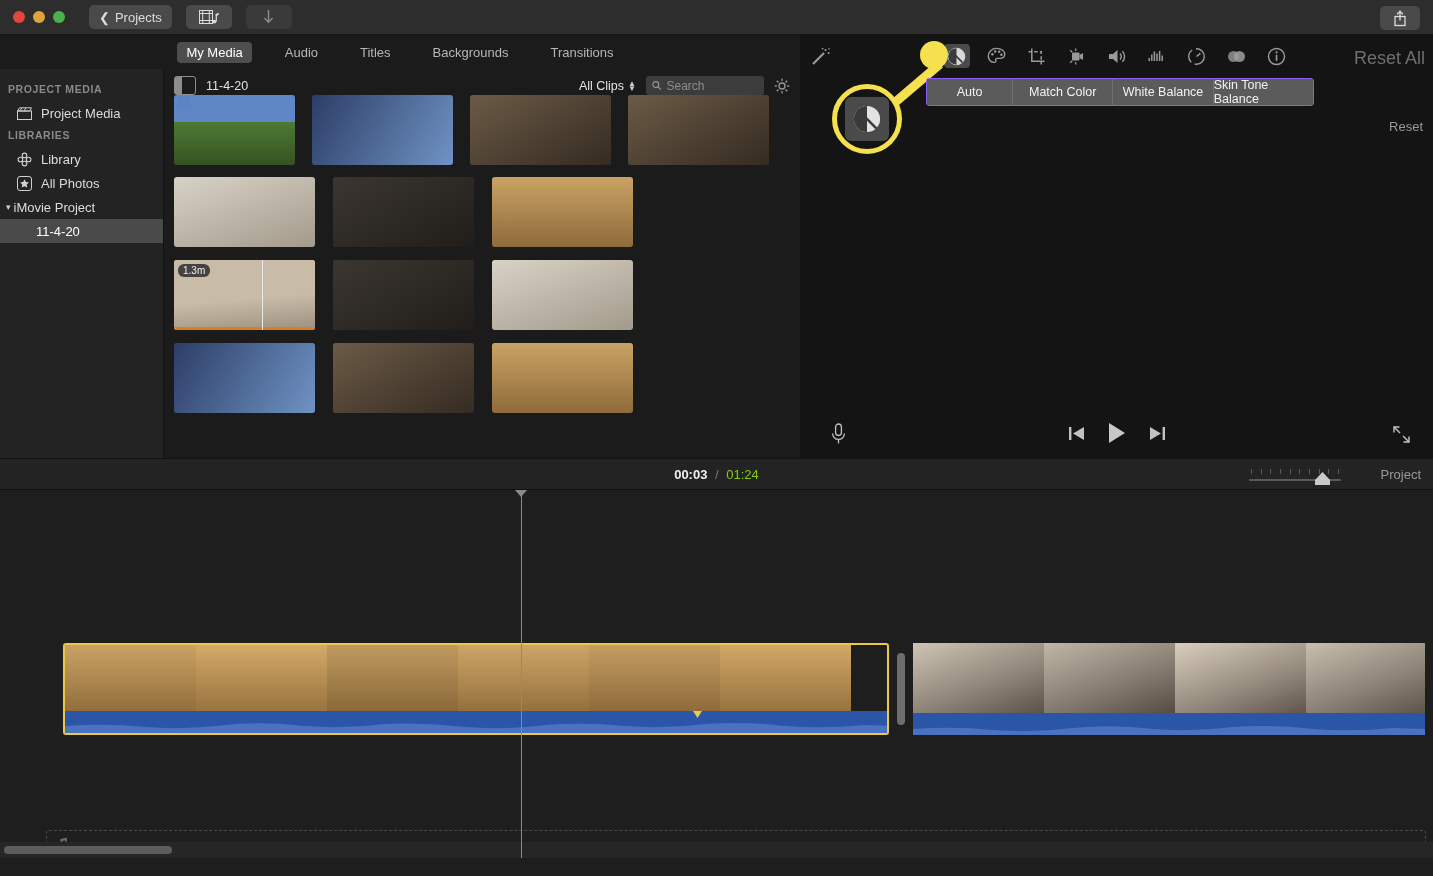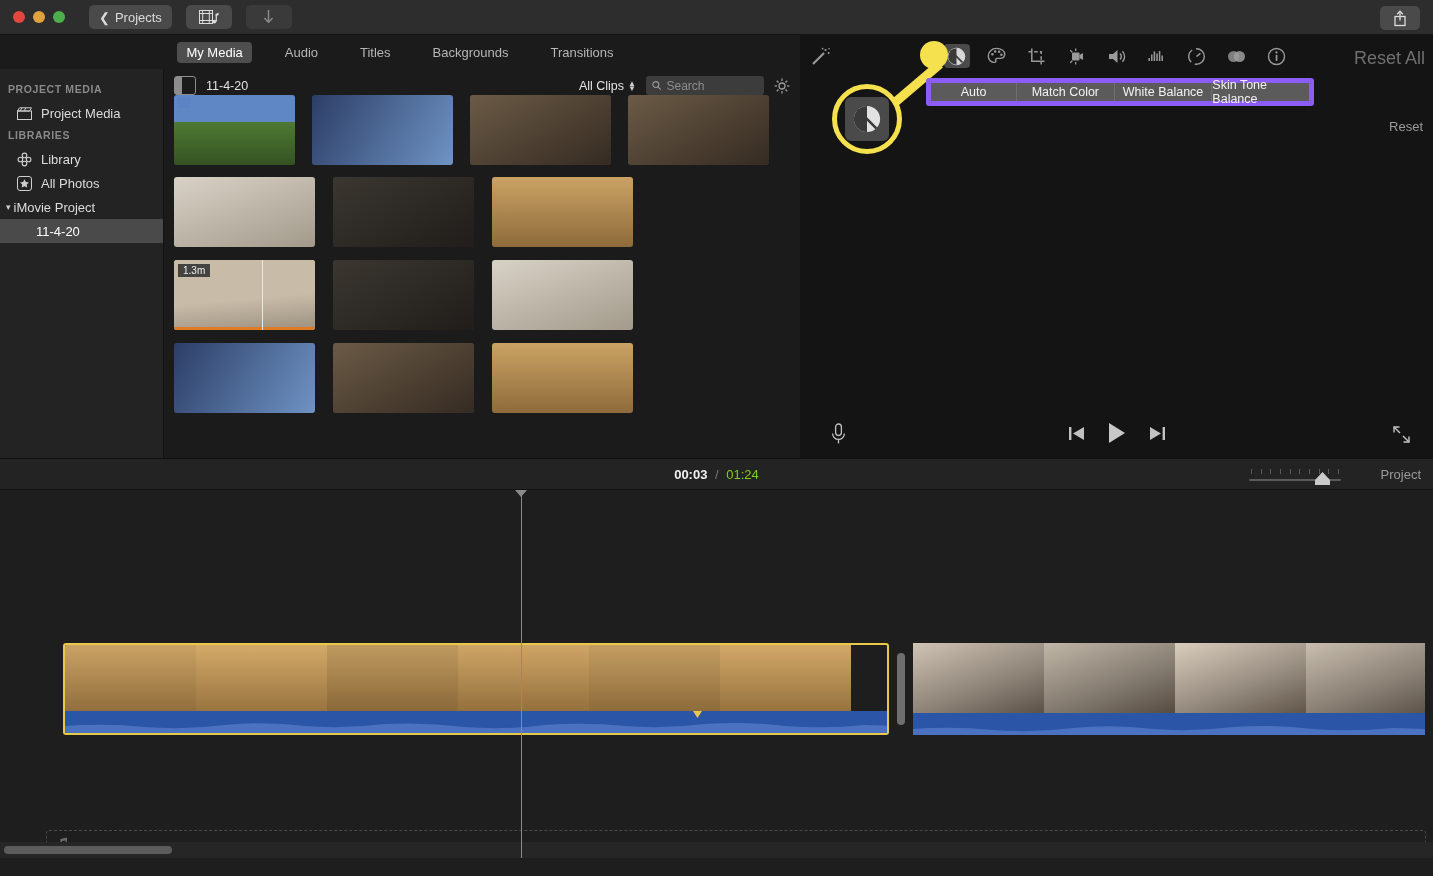--- a/index.html
+++ b/index.html
@@ -98,21 +98,21 @@
   .grid { position:relative; padding:0 10px; }
   .grid-row { display:flex; gap:17px; margin-bottom:12px; }
   .thumb {
     position:relative; width:140px; height:70px; border-radius:3px; overflow:hidden;
     background:#333;
   }
   .thumb.selected { outline:2px solid #e9c84a; outline-offset:-2px; }
   .thumb .badge {
     position:absolute; left:4px; top:4px; z-index:3;
     background:rgba(40,40,40,.82); color:#efefef;
-    font-size:10px; padding:1px 5px; border-radius:0;
+    font-size:10px; padding:1px 5px; border-radius:6px;
   }
   .thumb .orangebar { position:absolute; left:0; right:0; bottom:0; height:3px; background:#e07b25; z-index:3; }
   .thumb .ph { position:absolute; top:0; bottom:0; width:1px; background:#e9e9e9; z-index:4; }
   .thumb .favstar {
     position:absolute; left:3px; top:2px; z-index:3; width:14px;height:11px;
     background:#5c83c4; border-radius:2px;
   }
   .art { position:absolute; inset:0; }
 
   
@@ -127,21 +127,21 @@
   }
   .ii { width:26px; height:24px; display:flex; align-items:center; justify-content:center; border-radius:4px; }
   .ii.active { background:#4a4a4a; }
   .wandbtn { position:absolute; left:8px; top:10px; width:24px; height:24px;
     display:flex; align-items:center; justify-content:center; }
   .resetall { position:absolute; right:8px; top:13px; font-size:18px; color:#6f6f6f; }
   .reset { position:absolute; right:10px; top:84px; font-size:13px; color:#9a9a9a; }
 
   .segwrap {
     position:absolute; left:926px; top:78px; width:388px; height:28px;
-    border:5px solid #8b5cf6; border-radius:3px; z-index:30;
+    border:1px solid #8b5cf6; border-radius:3px; z-index:30;
   }
   .segment {
     position:absolute; inset:0; background:#5b5b5b; display:flex;
   }
   .seg {
     flex:1; display:flex; align-items:center; justify-content:center;
     font-size:12.5px; color:#f2f2f2; border-right:1px solid #6f6f6f;
   }
   .seg:last-child { border-right:0; }
   .seg.first { flex:0 0 86px; }

